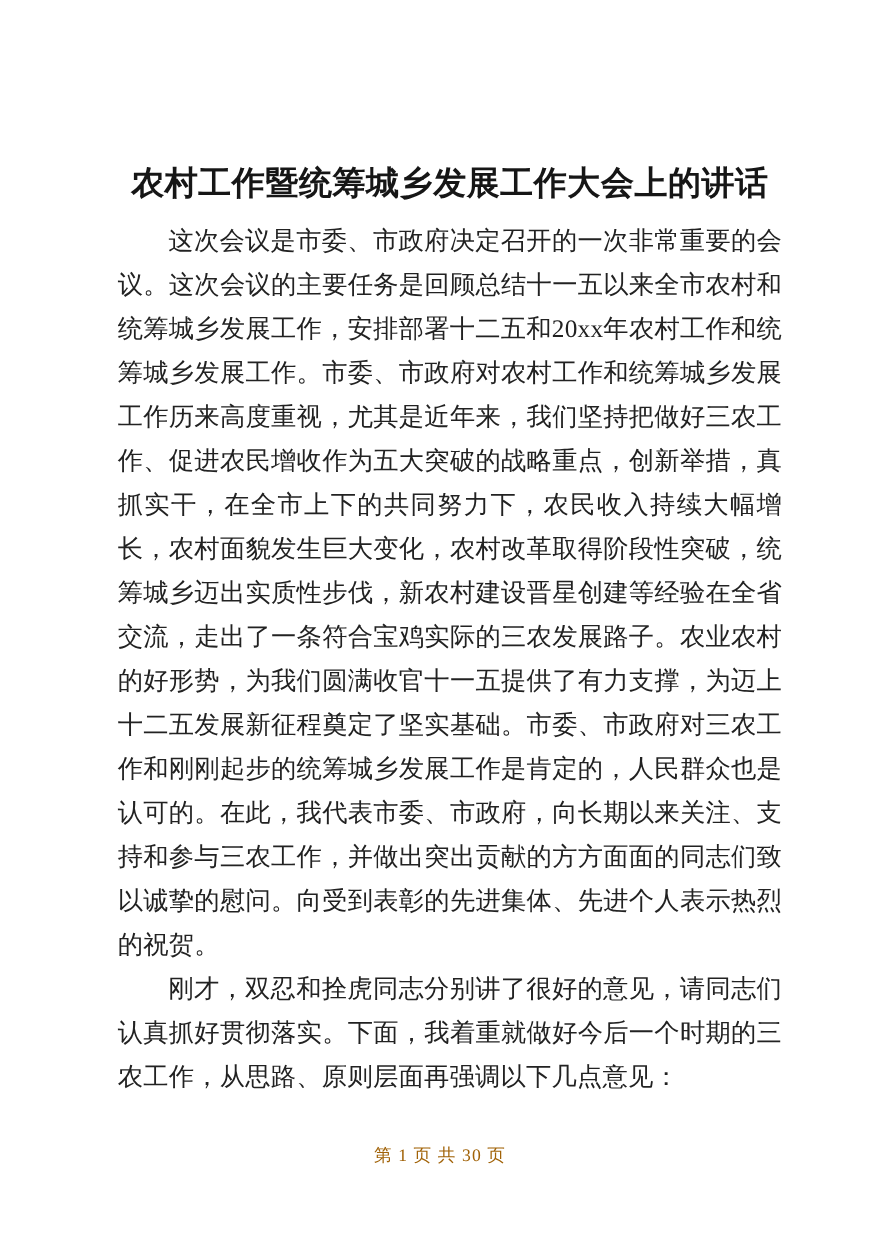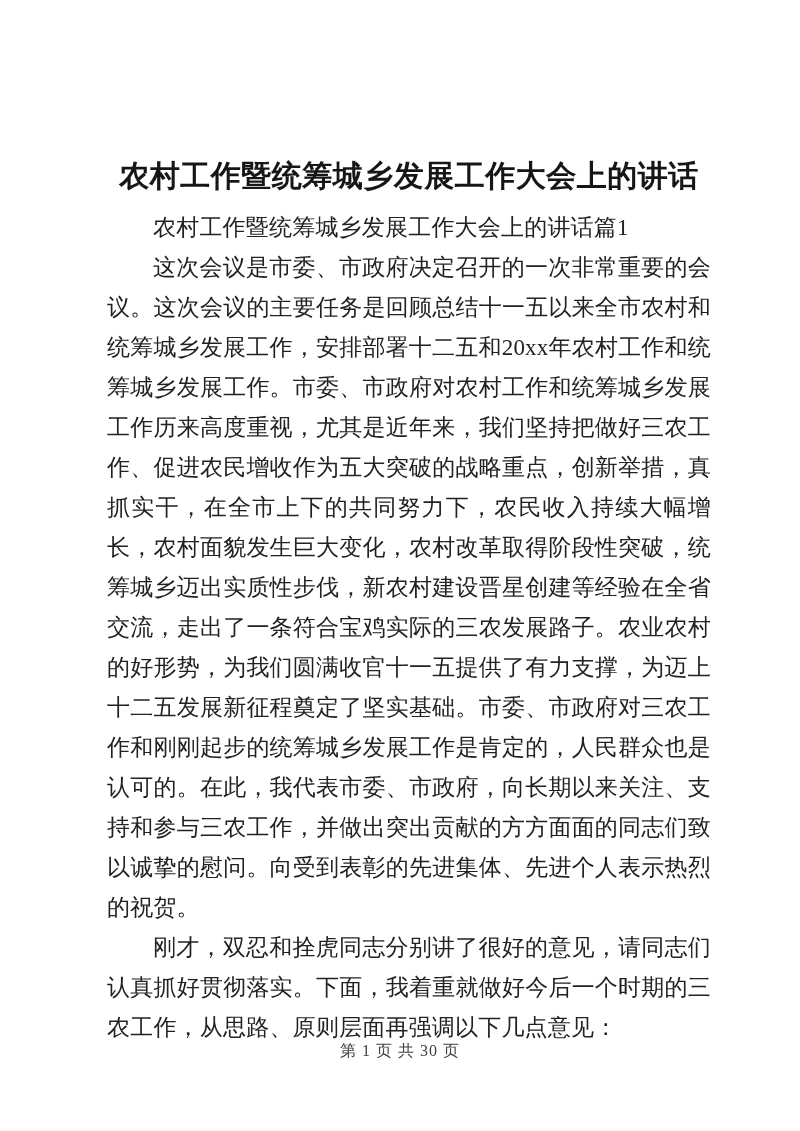--- a/index.html
+++ b/index.html
@@ -23,21 +23,21 @@
     position: absolute;
     left: 107px;
     top: 144px;
     width: 604px;
   }
   .doc-title {
     font-size: 30px;
     line-height: 46px;
     font-weight: 700;
     text-align: center;
-    margin: 9px 0 9px 0;
+    margin: 0 0 9px 0;
     color: #161616;
     letter-spacing: 0.5px;
   }
   .para {
     font-size: 23px;
     line-height: 40px;
     margin: 0;
     color: #222222;
     text-align: justify;
     text-justify: inter-ideograph;
@@ -46,28 +46,27 @@
     word-break: break-all;
   }
   .footer {
     position: absolute;
     top: 1040px;
     left: 0;
     width: 100%;
     text-align: center;
     font-size: 16px;
     line-height: 22px;
-    color: #404040;
+    color: #a16207;
     letter-spacing: 1px;
   }
 </style>
 </head>
 <body>
 
 <div class="page">
   <div class="content">
     <h1 class="doc-title">农村工作暨统筹城乡发展工作大会上的讲话</h1>
-    <p class="para">农村工作暨统筹城乡发展工作大会上的讲话篇1</p>
     <p class="para">这次会议是市委、市政府决定召开的一次非常重要的会议。这次会议的主要任务是回顾总结十一五以来全市农村和统筹城乡发展工作，安排部署十二五和20xx年农村工作和统筹城乡发展工作。市委、市政府对农村工作和统筹城乡发展工作历来高度重视，尤其是近年来，我们坚持把做好三农工作、促进农民增收作为五大突破的战略重点，创新举措，真抓实干，在全市上下的共同努力下，农民收入持续大幅增长，农村面貌发生巨大变化，农村改革取得阶段性突破，统筹城乡迈出实质性步伐，新农村建设晋星创建等经验在全省交流，走出了一条符合宝鸡实际的三农发展路子。农业农村的好形势，为我们圆满收官十一五提供了有力支撑，为迈上十二五发展新征程奠定了坚实基础。市委、市政府对三农工作和刚刚起步的统筹城乡发展工作是肯定的，人民群众也是认可的。在此，我代表市委、市政府，向长期以来关注、支持和参与三农工作，并做出突出贡献的方方面面的同志们致以诚挚的慰问。向受到表彰的先进集体、先进个人表示热烈的祝贺。</p>
     <p class="para">刚才，双忍和拴虎同志分别讲了很好的意见，请同志们认真抓好贯彻落实。下面，我着重就做好今后一个时期的三农工作，从思路、原则层面再强调以下几点意见：</p>
   </div>
   <div class="footer">第 1 页  共 30 页</div>
 </div>
 
 </body></html>

